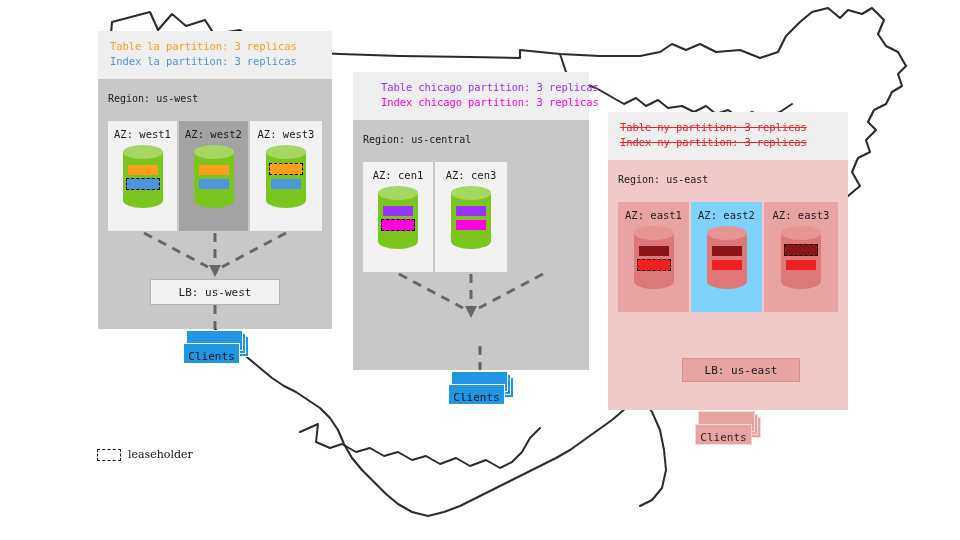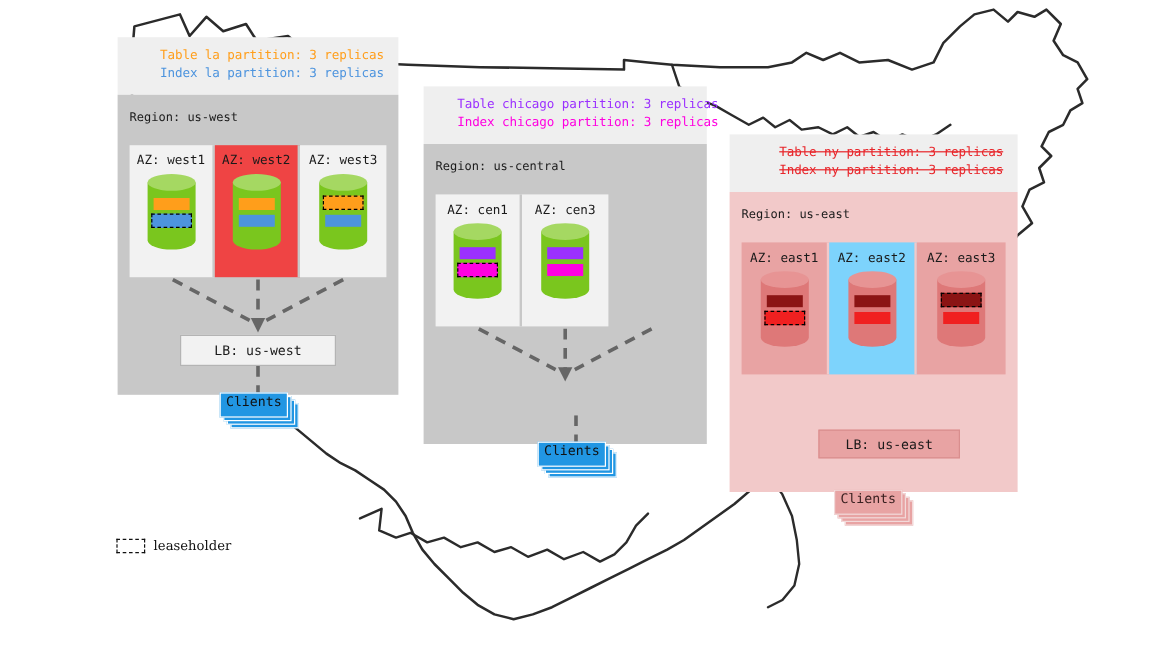--- a/index.html
+++ b/index.html
@@ -3,21 +3,21 @@
 <meta charset="utf-8">
 <style>
   html,body{margin:0;padding:0;}
   body{
     width:960px;height:540px;background:#ffffff;position:relative;overflow:hidden;
     font-family:"DejaVu Sans Mono","Liberation Mono",monospace;
   }
   #map-layer{position:absolute;left:0;top:0;width:960px;height:540px;}
 
   .region-block{position:absolute;}
-  .hdr{background:#efefef;box-sizing:border-box;padding:8px 12px 7px 12px;text-align:right;}
+  .hdr{background:#efefef;box-sizing:border-box;padding:8px 12px 7px 12px;}
   .hdr .line{font-size:10.5px;line-height:15px;white-space:nowrap;letter-spacing:-0.1px;}
   .struck{text-decoration:line-through;}
 
   .regbody{box-sizing:border-box;position:relative;}
   .reg-title{font-size:10px;color:#1a1a1a;letter-spacing:0px;}
 
   .azrow{display:flex;position:absolute;}
   .azcell{box-sizing:border-box;position:relative;display:flex;flex-direction:column;align-items:center;}
   .azlabel{font-size:10.5px;color:#1a1a1a;margin-top:7px;white-space:nowrap;}
 
@@ -25,21 +25,21 @@
   .cyl .body{position:absolute;left:0;border-radius:0 0 50% 50%/0 0 14% 14%;}
   .cyl .cap{position:absolute;left:0;top:0;border-radius:50%;}
   .bar{position:absolute;box-sizing:border-box;}
   .lease{border:1.6px dashed #000;}
 
   .lb{position:absolute;box-sizing:border-box;display:flex;align-items:center;justify-content:center;
       font-size:11px;color:#1a1a1a;white-space:nowrap;}
 
   .clients{position:absolute;}
   .clients .sh{position:absolute;box-sizing:border-box;}
-  .clients .front{position:absolute;left:0;top:0;box-sizing:border-box;display:flex;align-items:flex-start;justify-content:center;
+  .clients .front{position:absolute;left:0;top:16px;box-sizing:border-box;display:flex;align-items:flex-end;justify-content:center;
       font-size:11px;white-space:nowrap;}
 
   .conn{position:absolute;}
 
   #legend{position:absolute;left:97px;top:448px;display:flex;align-items:center;gap:7px;}
   #legend .swatch{width:24px;height:12px;border:1.6px dashed #111;box-sizing:border-box;background:#fff;}
   #legend .lbl{font-family:"DejaVu Serif","Liberation Serif",serif;font-size:11px;color:#111;}
 </style>
 </head>
 <body>
@@ -80,21 +80,21 @@
     <div class="azrow" style="left:10px;top:42px;width:214px;height:110px;">
       <div class="azcell" style="width:71px;height:110px;background:#f2f2f2;border-right:2px solid #c8c8c8;">
         <div class="azlabel">AZ: west1</div>
         <div class="cyl" style="width:40px;height:65px;margin-top:5px;">
           <div class="body" style="top:7px;width:40px;height:56px;background:#7ac61e;"></div>
           <div class="cap" style="width:40px;height:14px;background:#a5d862;"></div>
           <div class="bar" style="left:5px;top:20px;width:30px;height:10px;background:#ff9e1b;"></div>
           <div class="bar lease" style="left:3px;top:33px;width:34px;height:12px;background:#4d94de;"></div>
         </div>
       </div>
-      <div class="azcell" style="width:71px;height:110px;background:#ef4444;border-right:2px solid #c8c8c8;">
+      <div class="azcell" style="width:71px;height:110px;background:#a3a3a3;border-right:2px solid #c8c8c8;">
         <div class="azlabel">AZ: west2</div>
         <div class="cyl" style="width:40px;height:65px;margin-top:5px;">
           <div class="body" style="top:7px;width:40px;height:56px;background:#7ac61e;"></div>
           <div class="cap" style="width:40px;height:14px;background:#a5d862;"></div>
           <div class="bar" style="left:5px;top:20px;width:30px;height:10px;background:#ff9e1b;"></div>
           <div class="bar" style="left:5px;top:34px;width:30px;height:10px;background:#4d94de;"></div>
         </div>
       </div>
       <div class="azcell" style="width:72px;height:110px;background:#f2f2f2;">
         <div class="azlabel">AZ: west3</div>

